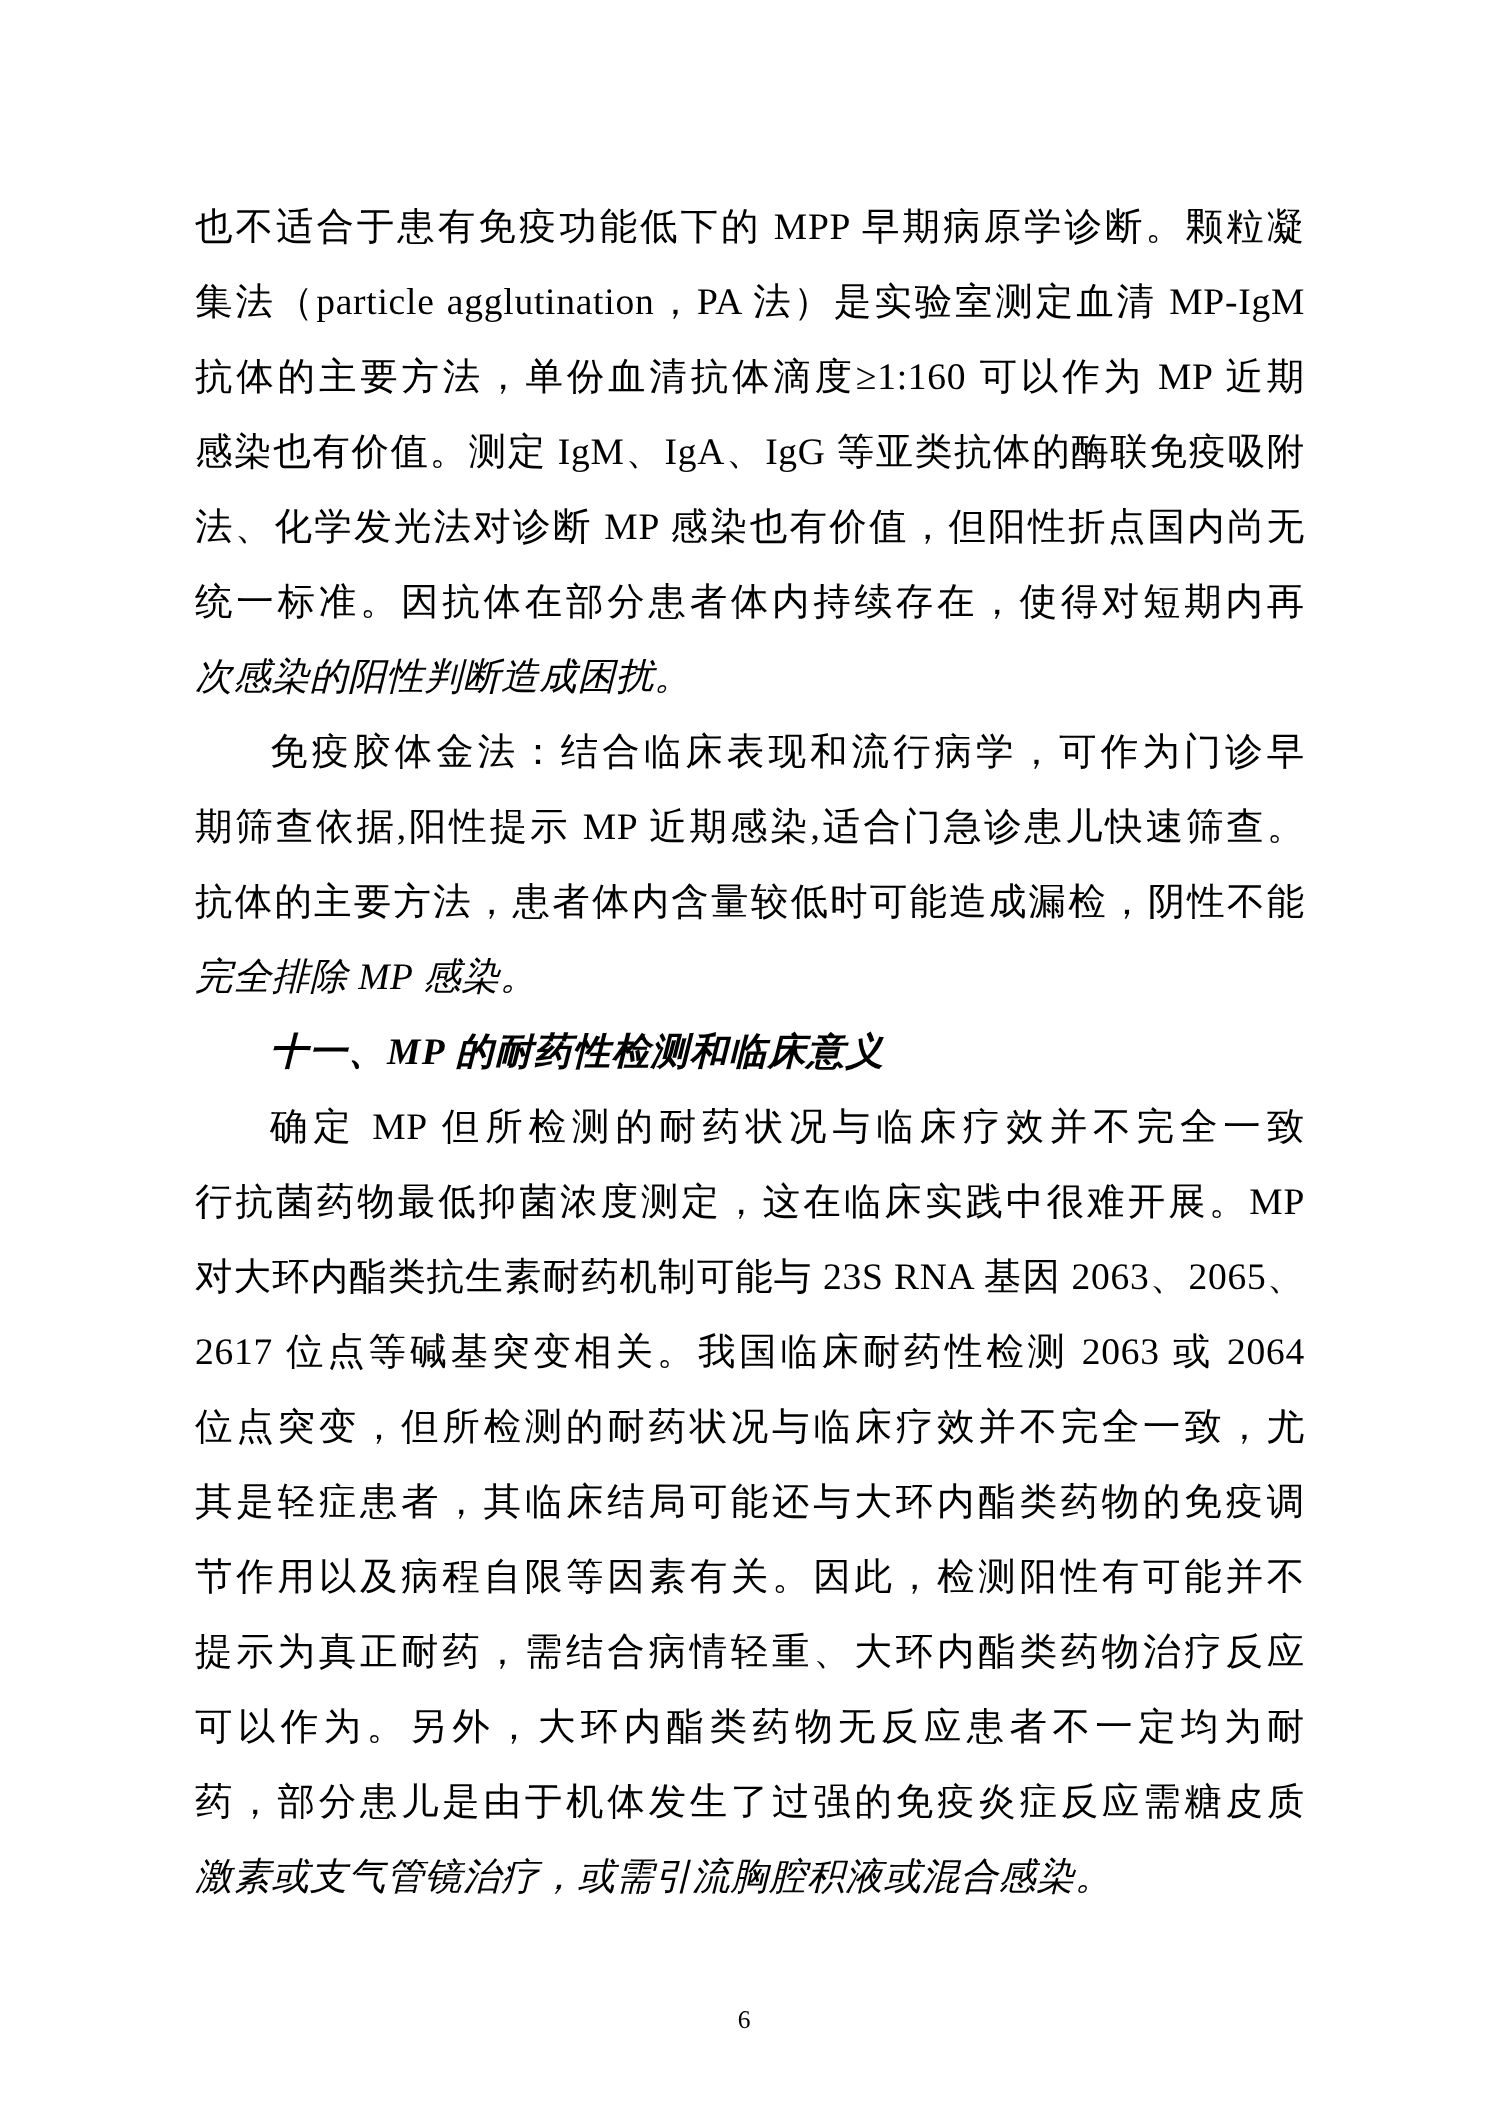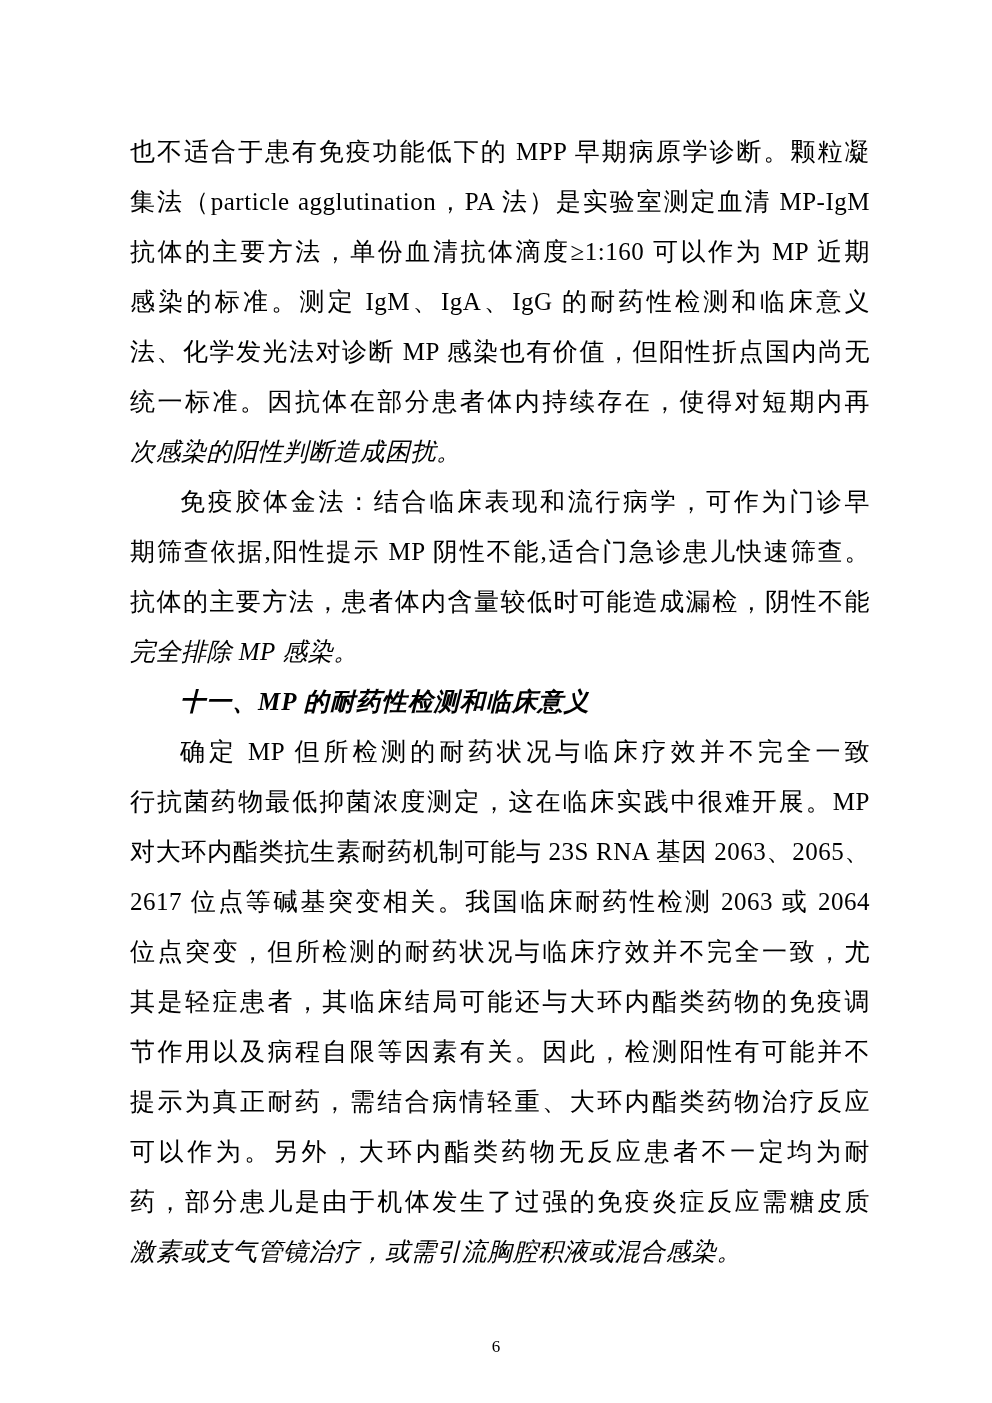--- a/index.html
+++ b/index.html
@@ -63,26 +63,26 @@
   }
 </style>
 </head>
 <body>
 
 <div class="page">
   <div class="text-block">
       <div class="line">也不适合于患有免疫功能低下的 MPP 早期病原学诊断。颗粒凝</div>
       <div class="line">集法（particle agglutination，PA 法）是实验室测定血清 MP-IgM</div>
       <div class="line">抗体的主要方法，单份血清抗体滴度≥1:160 可以作为 MP 近期</div>
-      <div class="line">感染的标准。测定 IgM、IgA、IgG 的耐药性检测和临床意义</div>
+      <div class="line">感染也有价值。测定 IgM、IgA、IgG 等亚类抗体的酶联免疫吸附</div>
       <div class="line">法、化学发光法对诊断 MP 感染也有价值，但阳性折点国内尚无</div>
       <div class="line">统一标准。因抗体在部分患者体内持续存在，使得对短期内再</div>
       <div class="line last">次感染的阳性判断造成困扰。</div>
       <div class="line indent">免疫胶体金法：结合临床表现和流行病学，可作为门诊早</div>
-      <div class="line">期筛查依据,阳性提示 MP 阴性不能,适合门急诊患儿快速筛查。</div>
+      <div class="line">期筛查依据,阳性提示 MP 近期感染,适合门急诊患儿快速筛查。</div>
       <div class="line">抗体的主要方法，患者体内含量较低时可能造成漏检，阴性不能</div>
       <div class="line last">完全排除 MP 感染。</div>
       <div class="line last indent bold">十一、MP 的耐药性检测和临床意义</div>
       <div class="line indent">确定 MP 但所检测的耐药状况与临床疗效并不完全一致</div>
       <div class="line">行抗菌药物最低抑菌浓度测定，这在临床实践中很难开展。MP</div>
       <div class="line">对大环内酯类抗生素耐药机制可能与 23S RNA 基因 2063、2065、</div>
       <div class="line">2617 位点等碱基突变相关。我国临床耐药性检测 2063 或 2064</div>
       <div class="line">位点突变，但所检测的耐药状况与临床疗效并不完全一致，尤</div>
       <div class="line">其是轻症患者，其临床结局可能还与大环内酯类药物的免疫调</div>
       <div class="line">节作用以及病程自限等因素有关。因此，检测阳性有可能并不</div>

